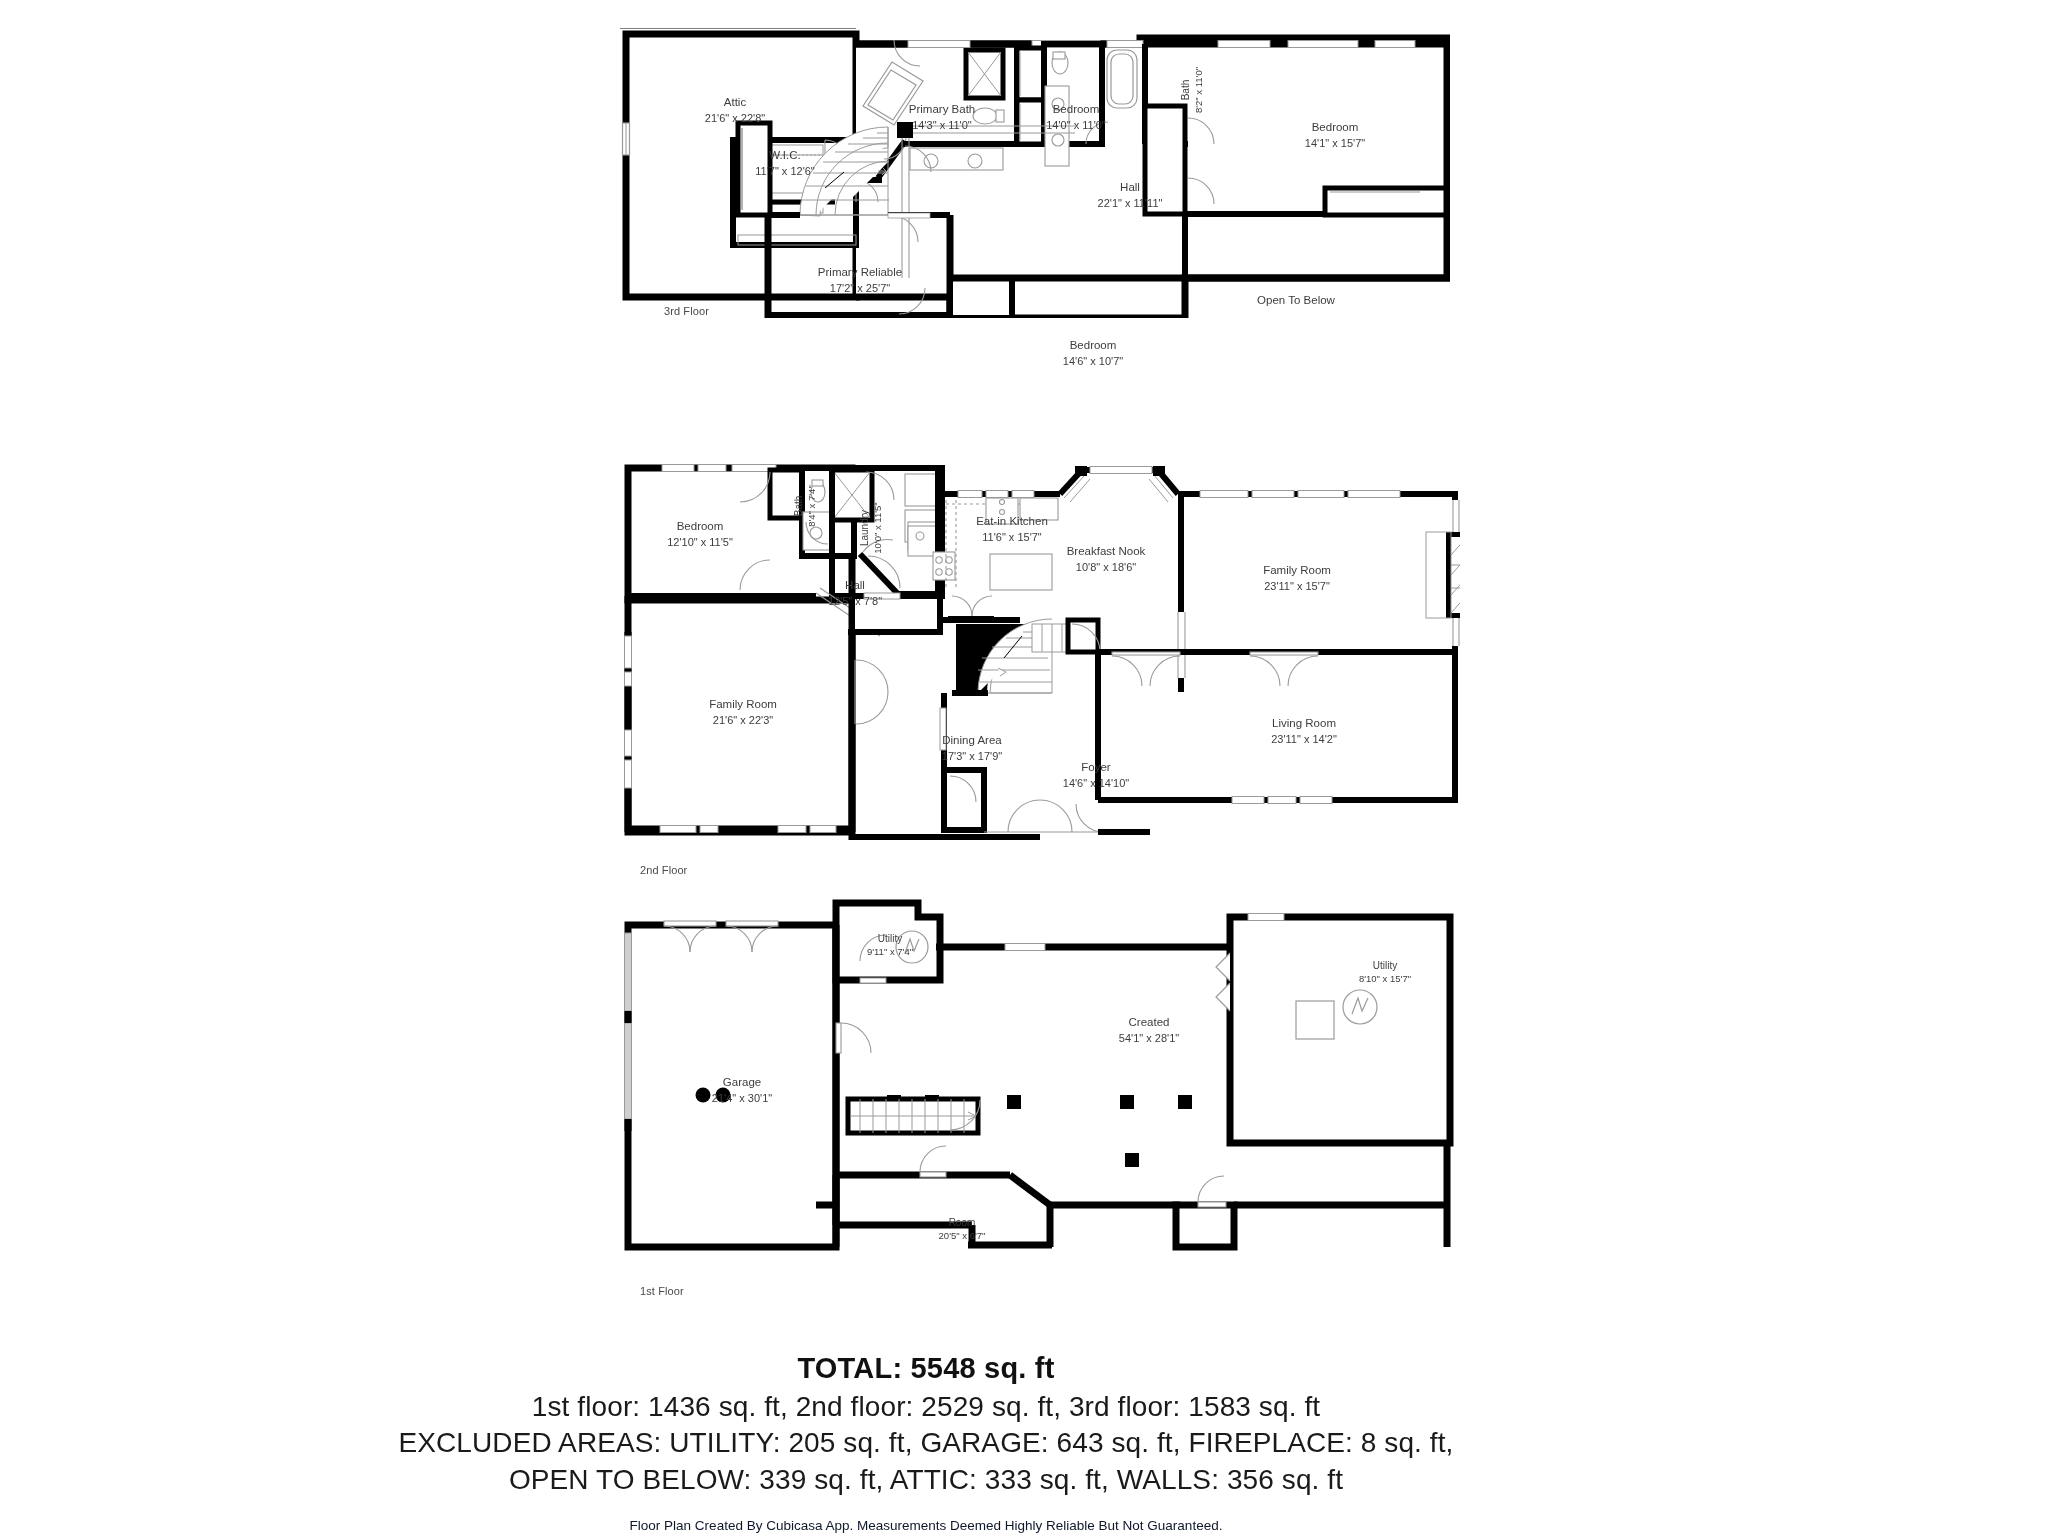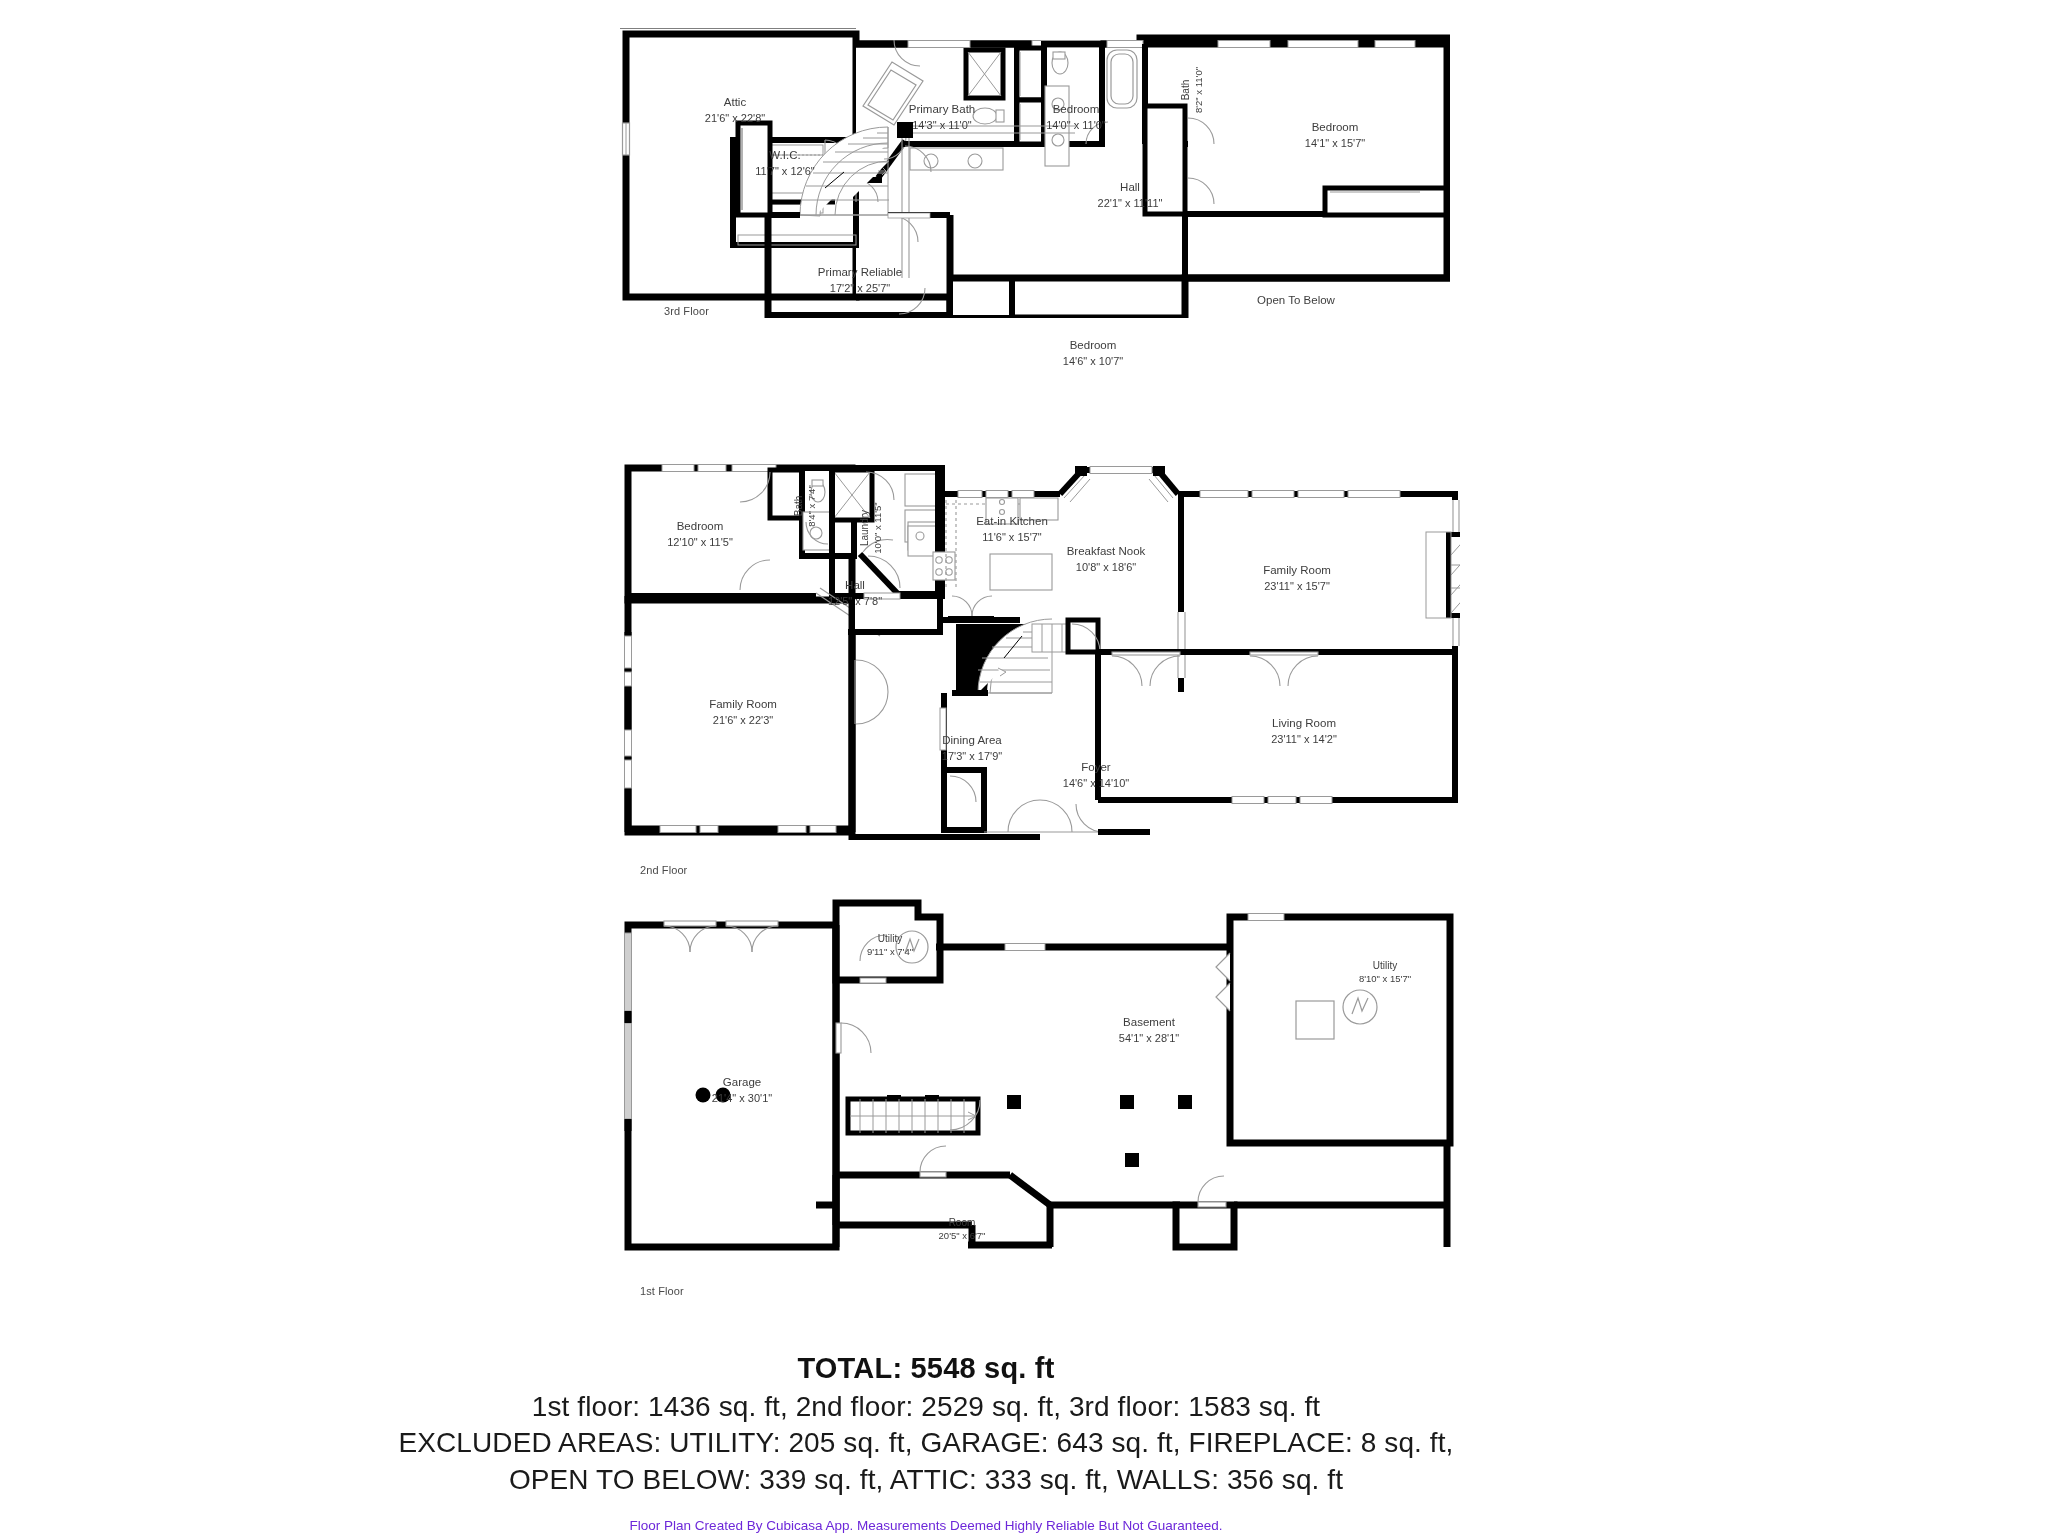--- a/index.html
+++ b/index.html
@@ -69,21 +69,21 @@
   }
   #summary .line {
     font-size: 28px;
     color: #1a1a1a;
     line-height: 1.3;
     letter-spacing: .1px;
   }
   #summary .disclaimer {
     margin-top: 20px;
     font-size: 13.5px;
-    color: #6d28d9;
+    color: #0f172a;
   }
 </style>
 </head>
 <body>
 
 <div id="stage">
 
   <div class="plan" style="left:620px; top:28px;">
     <svg width="830" height="290" viewBox="0 0 830 290" xmlns="http://www.w3.org/2000/svg">
       <g stroke="#000" fill="none">
@@ -709,21 +709,21 @@
   </div>
   <div class="rlabel small" style="left:1385px; top:972px;">
     <span class="nm">Utility</span>
     <span class="dm">8'10" x 15'7"</span>
   </div>
   <div class="rlabel" style="left:742px; top:1090px;">
     <span class="nm">Garage</span>
     <span class="dm">21'4" x 30'1"</span>
   </div>
   <div class="rlabel" style="left:1149px; top:1030px;">
-    <span class="nm">Basement</span>
+    <span class="nm">Created</span>
     <span class="dm">54'1" x 28'1"</span>
   </div>
   <div class="rlabel small" style="left:962px; top:1229px;">
     <span class="nm">Room</span>
     <span class="dm">20'5" x 6'7"</span>
   </div>
 
   <div id="summary">
     <div class="total">TOTAL: 5548 sq. ft</div>
     <div class="line">1st floor: 1436 sq. ft, 2nd floor: 2529 sq. ft, 3rd floor: 1583 sq. ft</div>

